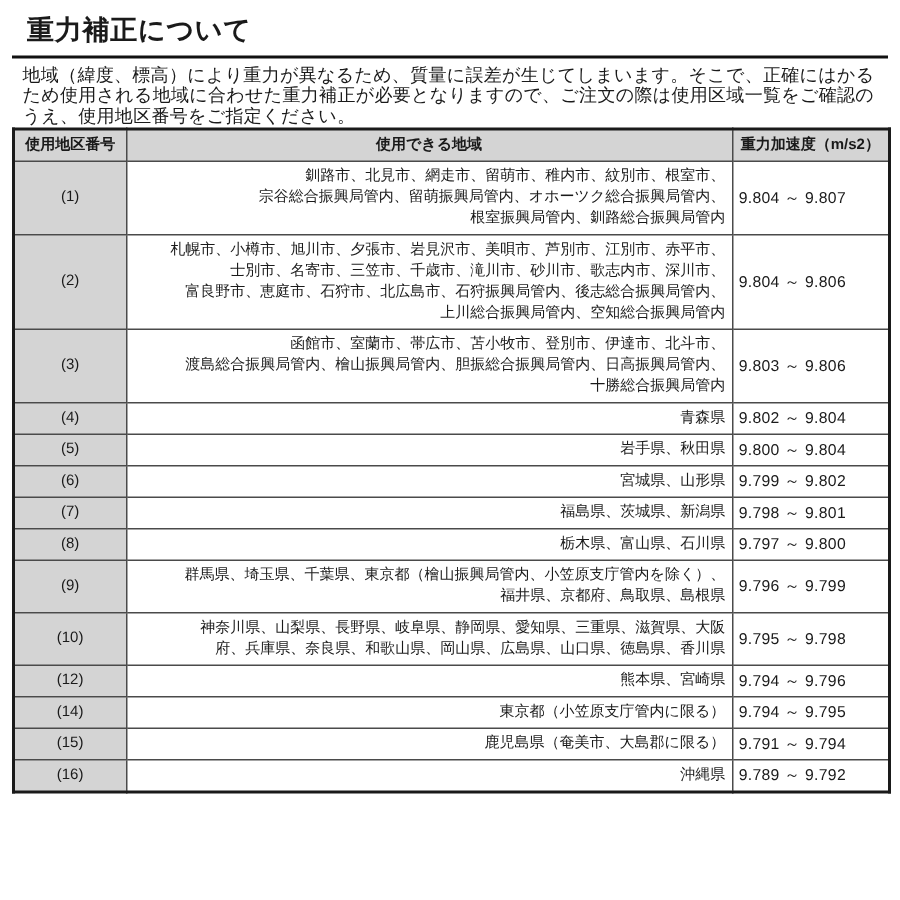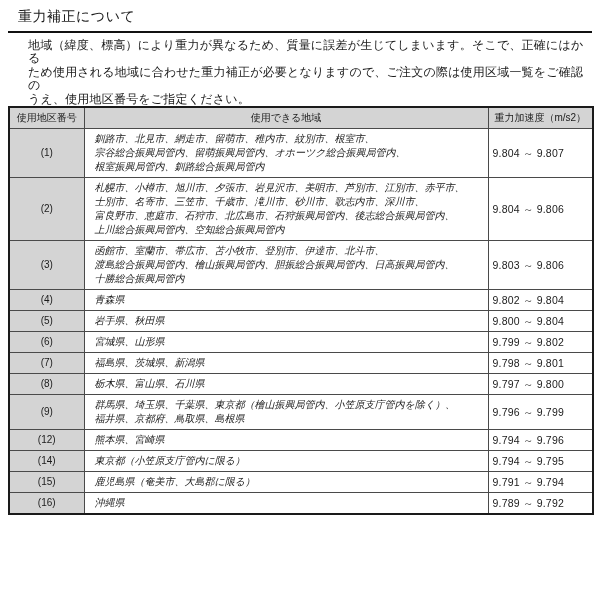--- a/index.html
+++ b/index.html
@@ -13,37 +13,38 @@
   body{
     width:600px;height:600px;
     background:#ffffff;
     color:var(--text);
     font-family:"Liberation Sans","DejaVu Sans",sans-serif;
     overflow:hidden;
   }
   .doc{padding:6px 8px 0 8px;width:600px;}
 
   .title{
-    font-size:14px;
-    font-weight:normal;
+    font-size:18px;
+    font-weight:bold;
     margin:2px 0 0 10px;
     letter-spacing:0.5px;
   }
   .title-rule{
     height:2px;
     background:#111;
     margin-top:5px;
     width:584px;
   }
   .intro{
     font-size:12px;
     line-height:13.4px;
-    margin:6px 0 0 20px;
+    margin:6px 0 0 7px;
     white-space:pre-line;
     letter-spacing:0.2px;
+    font-family:Liberation Mono, monospace;
   }
   .table-caption{
     font-size:12px;
     margin:9px 0 5px 0;
   }
 
   table{
     border-collapse:collapse;
     table-layout:fixed;
     width:584px;
@@ -51,34 +52,33 @@
   }
   th,td{
     border:1px solid var(--border);
     font-size:10px;
     line-height:14px;
     padding:3px 4px;
     vertical-align:middle;
   }
   th{
     background:var(--header-bg);
-    font-weight:normal;
+    font-weight:bold;
     height:20px;
     text-align:center;
   }
   td.no{
     background:var(--header-bg);
     text-align:center;
   }
   td.region{
-    text-align:left;
+    text-align:right;
     padding-left:10px;
     padding-right:4px;
     white-space:pre-line;
-    font-style:italic;
   }
   td.gravity{
     text-align:left;
     font-size:10.5px;
     letter-spacing:0.2px;
   }
 </style>
 </head>
 <body>
 
@@ -162,20 +162,26 @@
           <td class="gravity">9.797 ～ 9.800</td>
         </tr>
 
         <tr>
           <td class="no">(9)</td>
           <td class="region">群馬県、埼玉県、千葉県、東京都（檜山振興局管内、小笠原支庁管内を除く）、
 福井県、京都府、鳥取県、島根県</td>
           <td class="gravity">9.796 ～ 9.799</td>
         </tr>
 
+        <tr>
+          <td class="no">(10)</td>
+          <td class="region">神奈川県、山梨県、長野県、岐阜県、静岡県、愛知県、三重県、滋賀県、大阪
+府、兵庫県、奈良県、和歌山県、岡山県、広島県、山口県、徳島県、香川県</td>
+          <td class="gravity">9.795 ～ 9.798</td>
+        </tr>
 
 
         <tr>
           <td class="no">(12)</td>
           <td class="region">熊本県、宮崎県</td>
           <td class="gravity">9.794 ～ 9.796</td>
         </tr>
 
 
         <tr>

